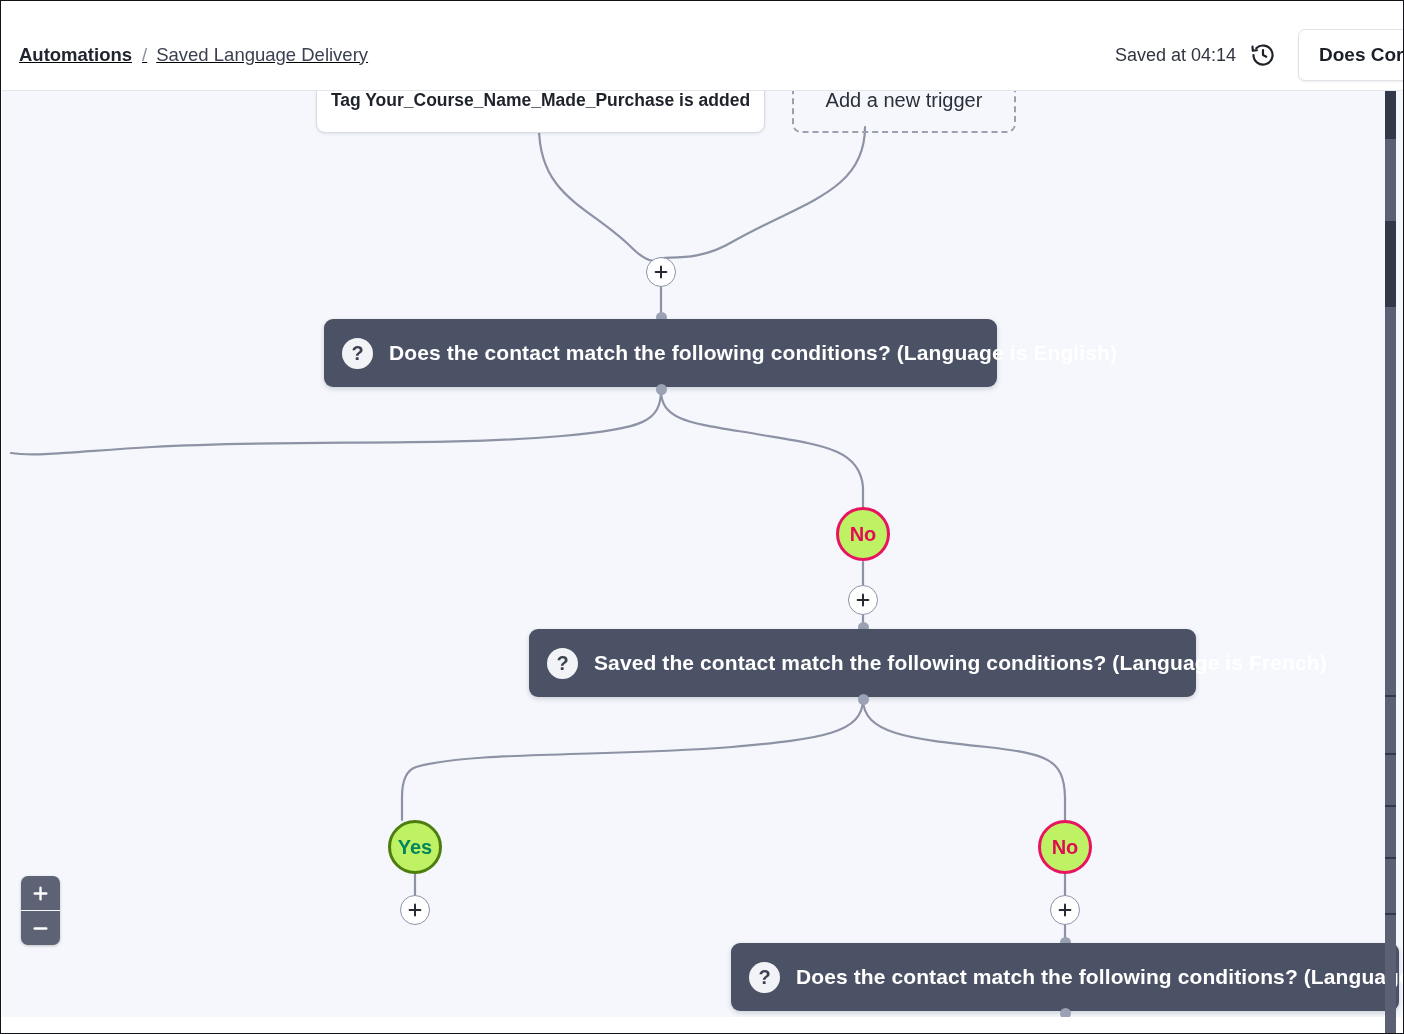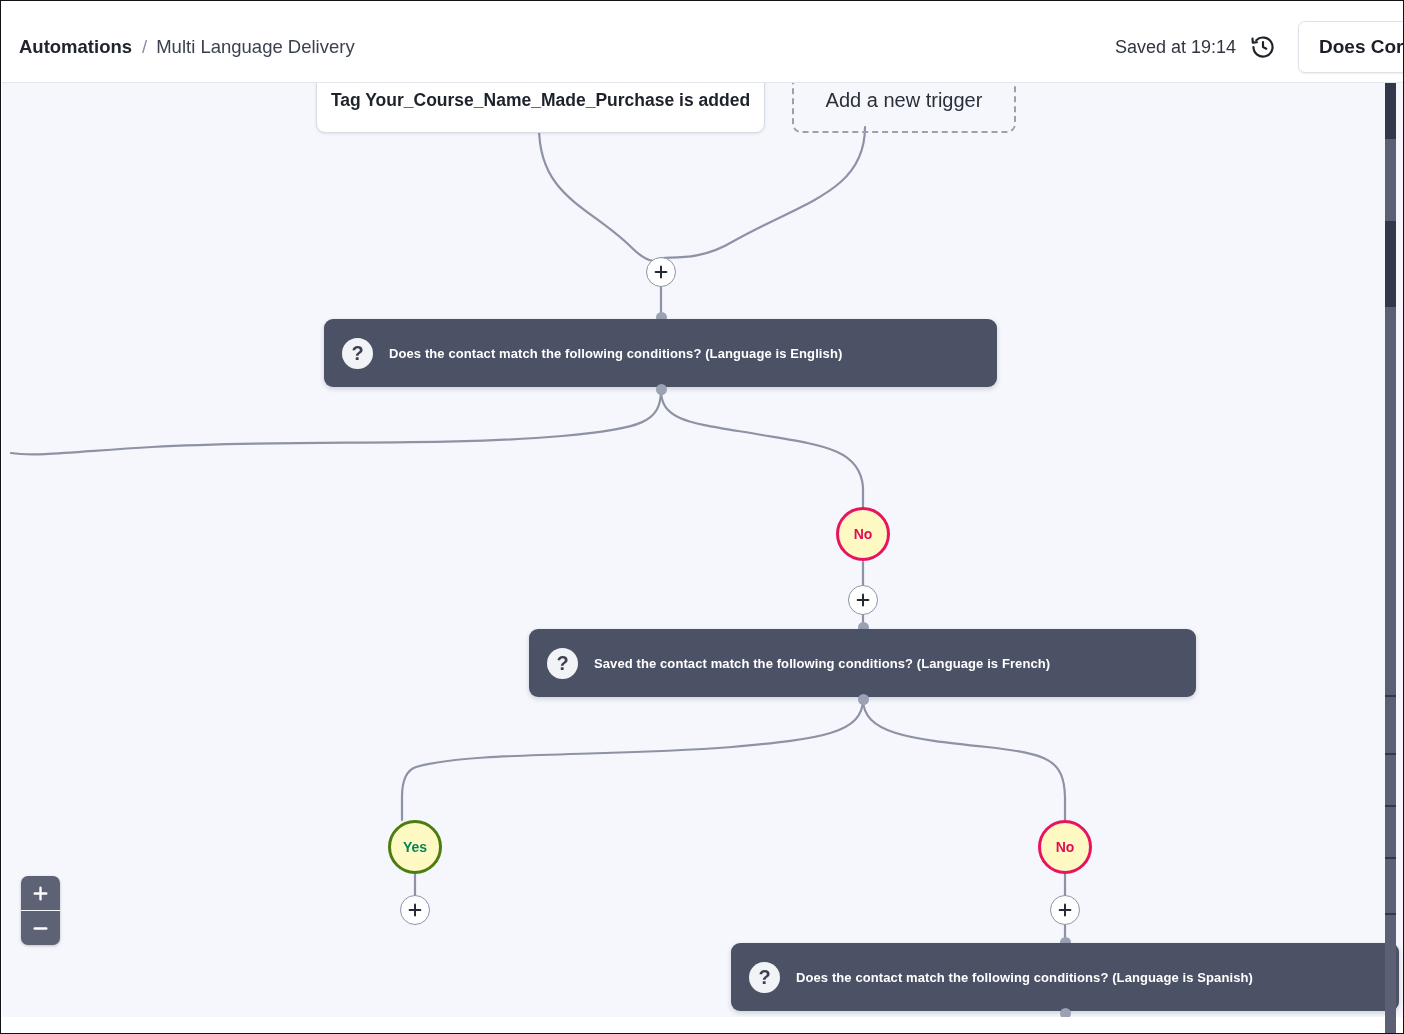--- a/index.html
+++ b/index.html
@@ -21,29 +21,30 @@
     height: 1034px;
     box-sizing: border-box;
     border: 1px solid #111318;
     background: #ffffff;
     overflow: hidden;
   }
 
   
   .header {
     position: absolute;
-    left: 1px; top: 10px;
+    left: 1px; top: 18px;
     width: 1402px;
     height: 72px;
     background: #ffffff;
     border-bottom: 1px solid #e3e6ec;
     box-sizing: border-box;
     display: flex;
     align-items: center;
     z-index: 30;
+    text-decoration: underline;
   }
   .breadcrumb {
     display: flex;
     align-items: center;
     margin-left: 17px;
     font-size: 18.5px;
     color: #2f3440;
     white-space: nowrap;
   }
   .crumb-root {
@@ -166,46 +167,46 @@
     color: #3c4151;
     display: flex;
     align-items: center;
     justify-content: center;
     font-size: 20px;
     font-weight: bold;
     line-height: 1;
   }
   .cond-label {
     margin-left: 16px;
-    font-size: 13px;
+    font-size: 21px;
     font-weight: bold;
     color: #ffffff;
     letter-spacing: 0.1px;
   }
 
   
   .anchor {
     position: absolute;
     width: 11px;
     height: 11px;
     border-radius: 50%;
     background: #9ba2b4;
   }
 
   
   .badge {
     position: absolute;
     width: 54px;
     height: 54px;
     border-radius: 50%;
-    background: #fef9c3;
-    display: flex;
-    align-items: center;
-    justify-content: center;
-    font-size: 14px;
+    background: #bef264;
+    display: flex;
+    align-items: center;
+    justify-content: center;
+    font-size: 20px;
     font-weight: bold;
     box-sizing: border-box;
   }
   .badge-yes {
     border: 3px solid #4d7c0f;
     color: #00855c;
   }
   .badge-no {
     border: 3px solid #e8145f;
     color: #e00c54;
@@ -270,25 +271,25 @@
 </head>
 <body>
 
 <div id="app">
 
   <div class="header">
 
     <div class="breadcrumb">
       <span class="crumb-root">Automations</span>
       <span class="crumb-sep">/</span>
-      <span class="crumb-current">Multi Language Delivery</span>
+      <span class="crumb-current">Saved Language Delivery</span>
     </div>
 
     <div class="header-right">
-      <span class="saved-text">Saved at 19:14</span>
+      <span class="saved-text">Saved at 04:14</span>
 
       <span class="history-icon">
         <svg width="26" height="26" viewBox="0 0 24 24" fill="none" stroke="currentColor" stroke-width="2" stroke-linecap="round" stroke-linejoin="round">
           <path d="M3.2 12a8.8 8.8 0 1 0 2.6-6.2"></path>
           <polyline points="2.3,4.2 2.6,8.0 6.4,7.6"></polyline>
           <polyline points="12,7.4 12,12 15,13.6"></polyline>
         </svg>
       </span>
 
       <div class="view-btn">

